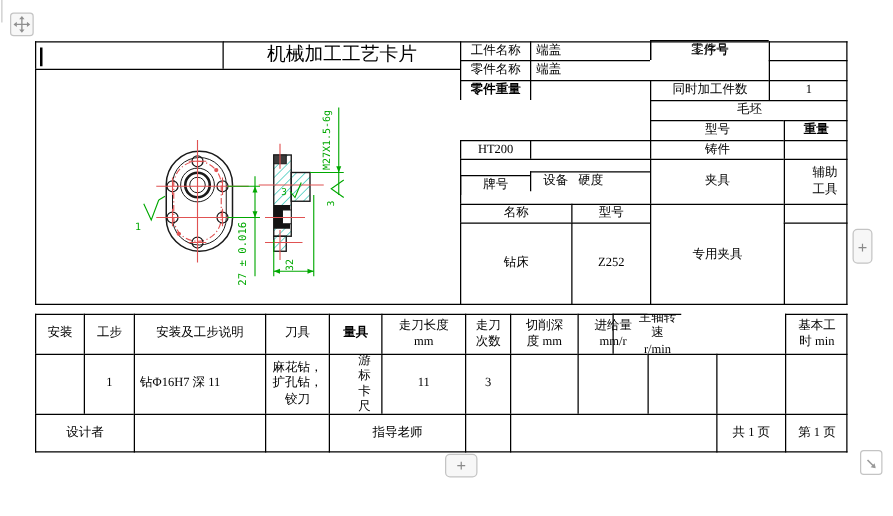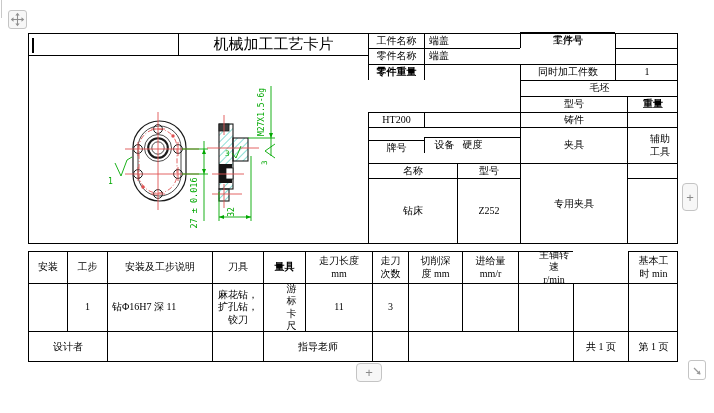--- a/index.html
+++ b/index.html
@@ -186,21 +186,21 @@
   <div class="c" style="left:212px;top:251px;width:51px;height:32px;text-align:right;">刀具</div>
   <div class="c b" style="left:263px;top:251px;width:42px;height:32px;">量具</div>
   <div class="c pre" style="left:305px;top:251px;width:67px;height:32px;">走刀长度
 mm</div>
   <div class="c pre" style="left:372px;top:251px;width:36px;height:32px;">走刀
 次数</div>
   <div class="c pre" style="left:408px;top:251px;width:54px;height:32px;">切削深
 度 mm</div>
   <div class="c pre" style="left:462px;top:251px;width:56px;height:32px;">进给量
 mm/r</div>
-  <div class="c pre" style="left:518px;top:251px;width:55px;height:32px;padding-left:16px;">主轴转速
+  <div class="c pre" style="left:490px;top:251px;width:55px;height:32px;padding-left:16px;">主轴转速
 r/min</div>
   <div class="c pre" style="left:628px;top:251px;width:50px;height:32px;">基本工
 时 min</div>
 
   <div class="c" style="left:28px;top:283px;width:39px;height:48px;"></div>
   <div class="c" style="left:67px;top:283px;width:40px;height:48px;">1</div>
   <div class="c left" style="left:107px;top:283px;width:105px;height:48px;">钻Φ16H7 深 11</div>
   <div class="c pre" style="left:212px;top:283px;width:51px;height:48px;">麻花钻，
 扩孔钻，
 铰刀</div>

